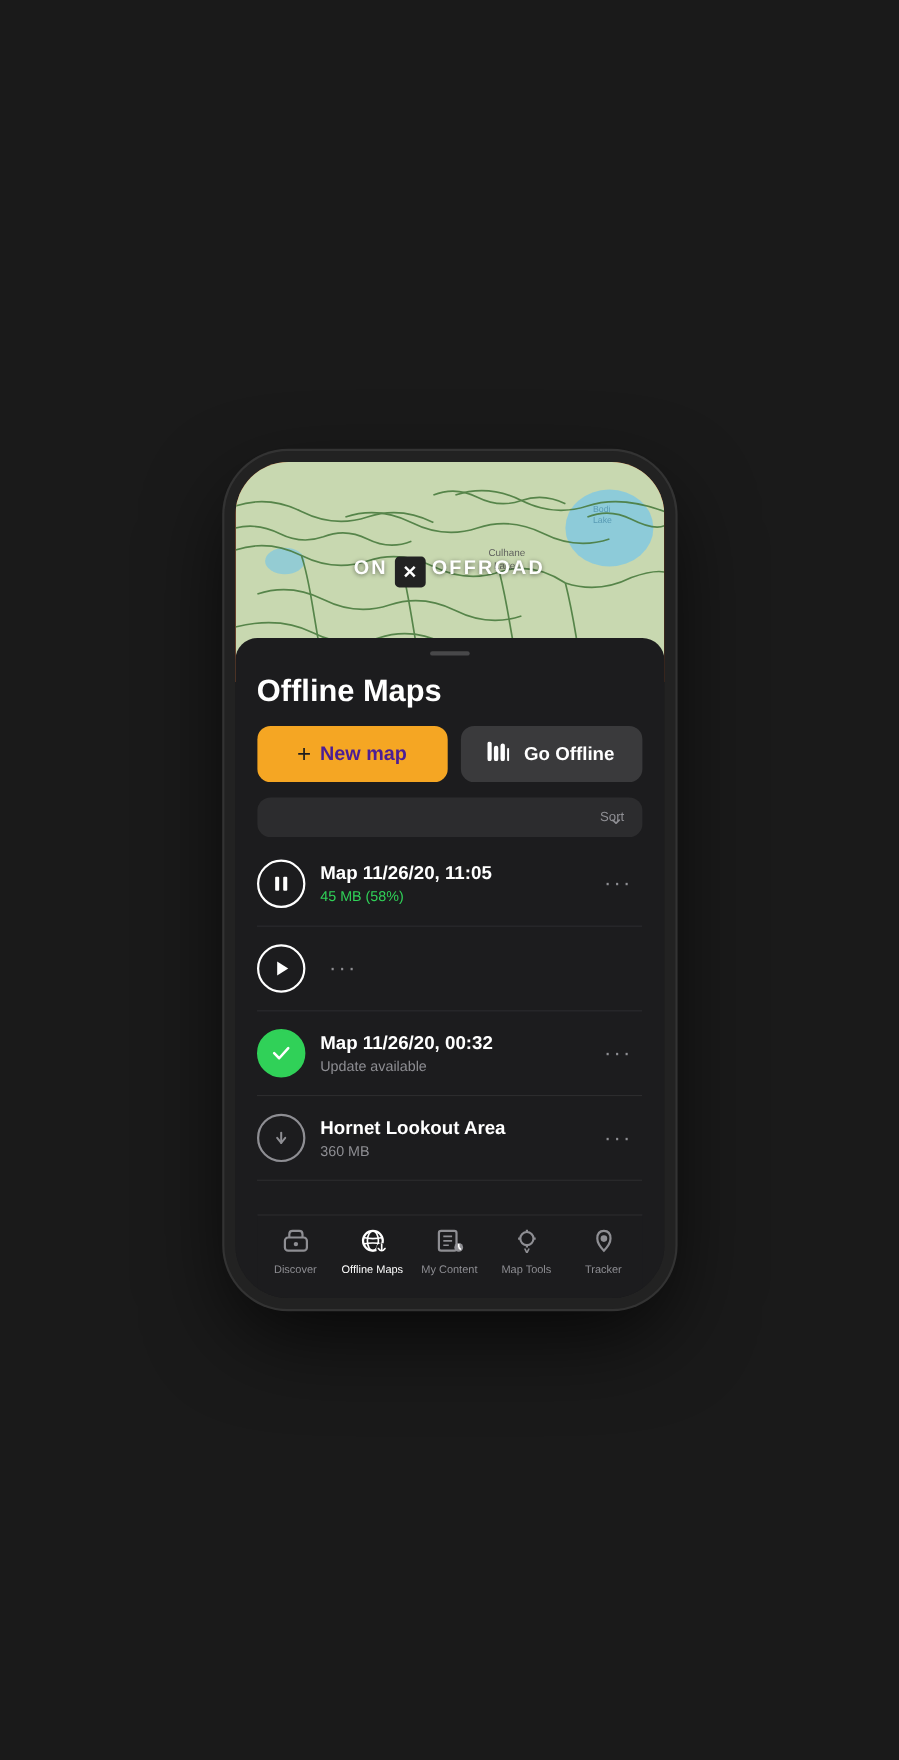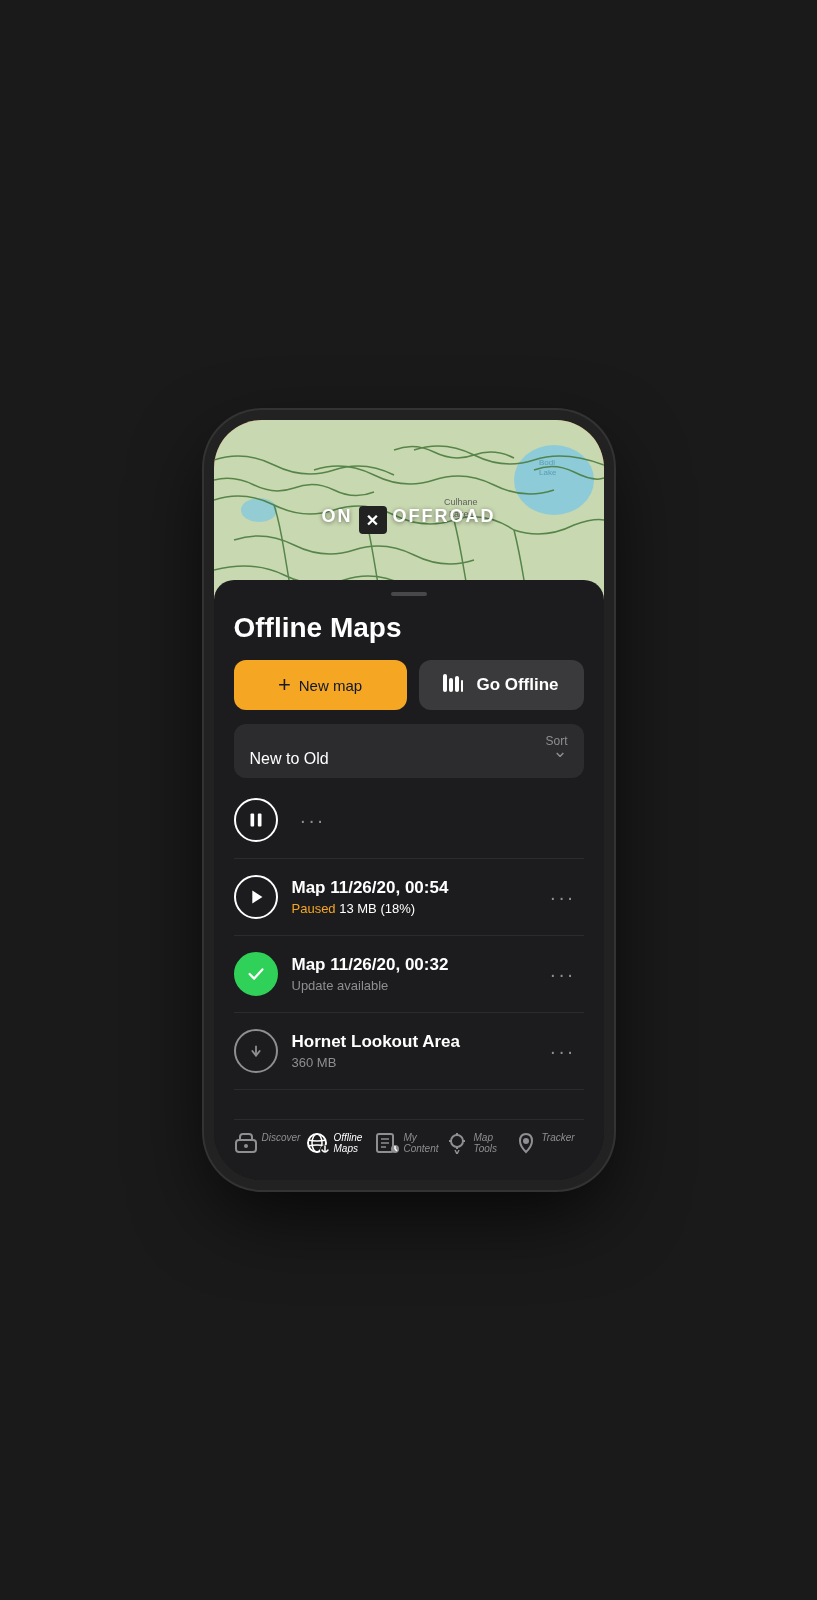--- a/index.html
+++ b/index.html
@@ -118,23 +118,23 @@
     }
 
     .btn-new-map .plus-icon {
       color: #1c1c1e;
       font-size: 22px;
       font-weight: 300;
       line-height: 1;
     }
 
     .btn-new-map-label {
-      color: #0f172a;
-      font-size: 15px;
-      font-weight: 400;
+      color: #4c1d95;
+      font-size: 18px;
+      font-weight: 700;
     }
 
     .btn-go-offline {
       flex: 1;
       background: #3a3a3c;
       border: none;
       border-radius: 12px;
       padding: 14px 16px;
       display: flex;
       align-items: center;
@@ -286,25 +286,25 @@
     .bottom-nav {
       display: flex;
       background: #1c1c1e;
       border-top: 1px solid #2c2c2e;
       padding: 8px 0 16px;
     }
 
     .nav-item {
       flex: 1;
       display: flex;
-      align-items: flex-start;
+      flex-direction: column;
+      align-items: center;
       gap: 4px;
       cursor: pointer;
       padding: 4px 0;
-      font-style: italic;
     }
 
     .nav-icon {
       font-size: 22px;
       color: #8e8e93;
     }
 
     .nav-item.active .nav-icon {
       color: white;
     }
@@ -380,47 +380,44 @@
             <rect x="12" y="2" width="4" height="16" rx="2"></rect>
             <rect x="18" y="6" width="2" height="12" rx="1"></rect>
           </svg>
         </span>
         <span class="btn-go-offline-label">Go Offline</span>
       </button>
     </div>
 
     <div class="sort-dropdown">
       <span class="sort-label">Sort</span>
-      <span class="sort-value">New to Old</span>
       <span class="sort-chevron">⌄</span>
     </div>
 
     <div class="map-list">
 
       <div class="map-item">
         <div class="item-icon downloading">
           <svg viewBox="0 0 24 24" fill="white">
             <rect x="6" y="5" width="4" height="14" rx="1"></rect>
             <rect x="14" y="5" width="4" height="14" rx="1"></rect>
           </svg>
         </div>
+        <div class="item-info">
+          <div class="item-name">Map 11/26/20, 11:05</div>
+          <div class="item-status downloading">45 MB (58%)</div>
+        </div>
         <span class="item-more">···</span>
       </div>
 
       <div class="map-item">
         <div class="item-icon paused">
           <svg viewBox="0 0 24 24" fill="white">
             <polygon points="8,5 19,12 8,19"></polygon>
           </svg>
-        </div>
-        <div class="item-info">
-          <div class="item-name">Map 11/26/20, 00:54</div>
-          <div class="item-status paused">
-            <span class="status-paused-label">Paused</span> 13 MB (18%)
-          </div>
         </div>
         <span class="item-more">···</span>
       </div>
 
       <div class="map-item">
         <div class="item-icon complete">
           <svg viewBox="0 0 24 24" fill="white">
             <polyline points="5,12 10,17 19,7" stroke="white" stroke-width="2.5" fill="none" stroke-linecap="round" stroke-linejoin="round"></polyline>
           </svg>
         </div>

